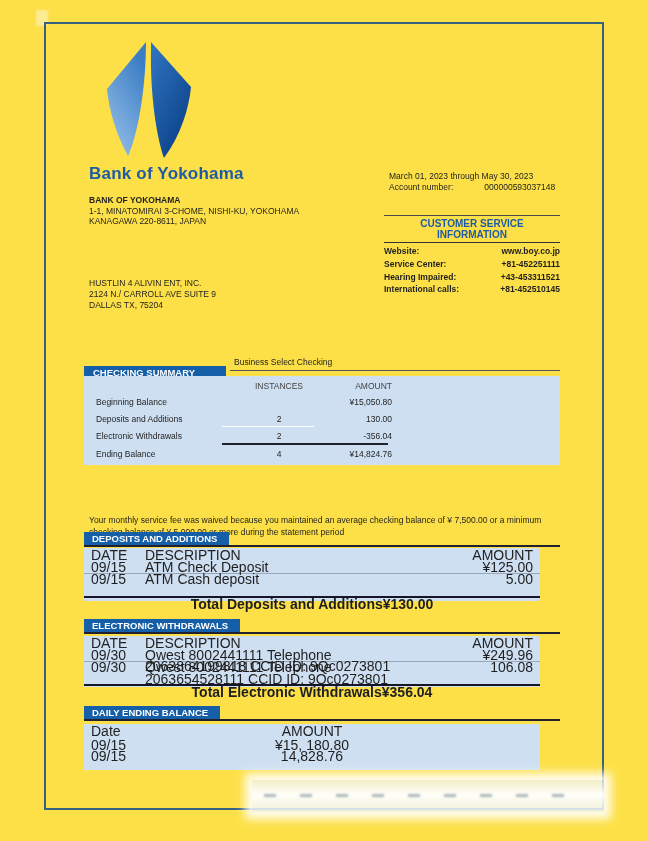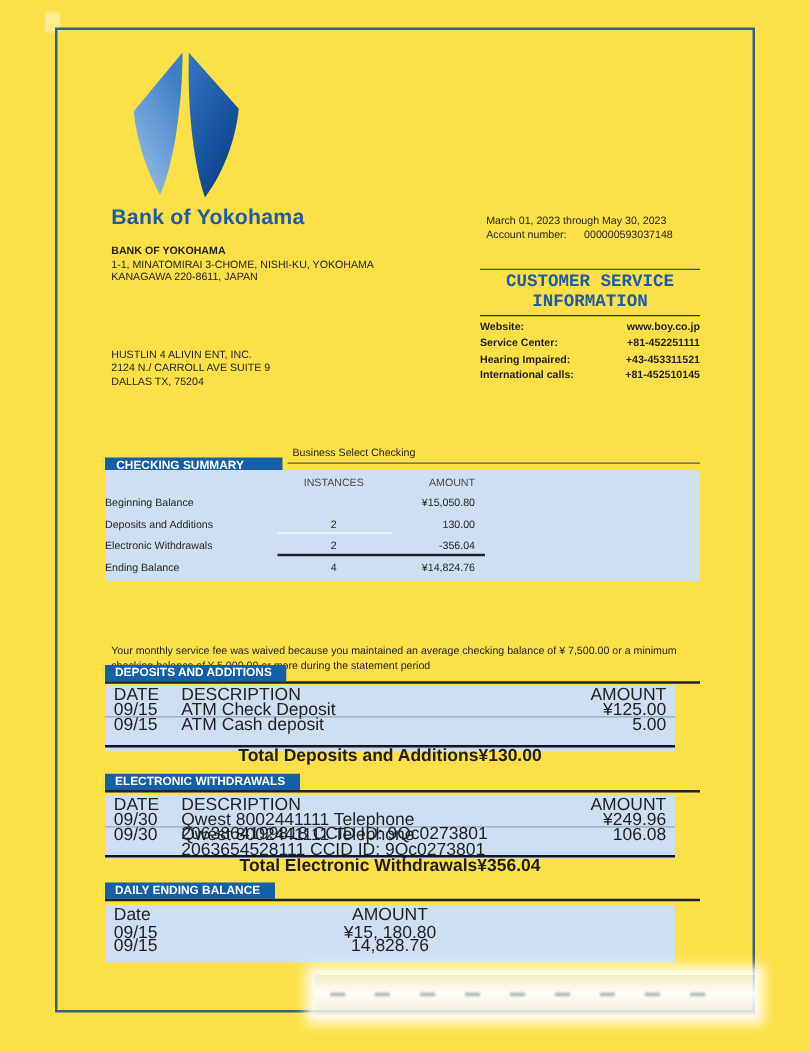--- a/index.html
+++ b/index.html
@@ -15,41 +15,41 @@
     background:rgba(253,246,208,.55); filter:blur(1px); }
 
   .logo { position:absolute; left:104px; top:40px; width:90px; height:122px; }
   .brand { position:absolute; left:89px; top:164px; font-size:17px; font-weight:700;
     color:#1d5ca5; letter-spacing:.2px; }
 
   .bank-address { position:absolute; left:89px; top:195px; font-size:8.5px; line-height:10.5px; }
   .bank-address .b { font-weight:700; }
 
   .stmt-meta { position:absolute; left:389px; top:171px; font-size:8.5px; line-height:11px; }
-  .acct-num { margin-left:14px; }
+  .acct-num { margin-left:31px; }
 
   .cs-box { position:absolute; left:384px; top:215px; width:176px; }
   .cs-toprule { border-top:1px solid #4a4a4a; }
-  .cs-title { text-align:center; color:#1d5ca5; font-weight:700; font-size:14px; padding:2px 0 2px 0;font-family:Liberation Mono, monospace; }
+  .cs-title { text-align:center; color:#1d5ca5; font-weight:700; font-size:10px; padding:2px 0 2px 0; }
   .cs-midrule { border-top:1.6px solid #333; }
   .cs-rows { padding-top:2px; }
   .cs-row { display:flex; justify-content:space-between; font-size:8.5px; font-weight:700; line-height:12.8px;gap:40px; }
 
   .customer-address { position:absolute; left:89px; top:278px; font-size:8.5px; line-height:11px; }
 
   .section-head-cs { position:absolute; left:84px; top:354px; width:476px; height:17px; }
   .bar-cs { position:absolute; left:0; top:12px; width:142px; height:14px; background:#155fa9;
     color:#fff; font-weight:700; font-size:9.5px; line-height:14px; padding-left:9px; box-sizing:border-box; }
   .cs-subtitle { position:absolute; left:150px; top:3px; font-size:8.5px; }
   .cs-rule { position:absolute; left:146px; right:0; top:16px; border-top:1px solid #555; }
 
   .summary-table { position:absolute; left:84px; top:376px; width:476px; height:89px;
     background:#cedff1; font-size:8.5px; }
   .srow { position:absolute; left:0; width:100%; display:grid;
-    grid-template-columns:140px 86px 70px 1fr; padding-left:0; box-sizing:border-box; }
+    grid-template-columns:140px 86px 70px 1fr; padding-left:12px; box-sizing:border-box; }
   .srow .inst { text-align:center; }
   .srow .amt { text-align:right; }
   .srow.hdr { color:#444; }
   .sline-white { position:absolute; left:138px; top:50px; width:92px; height:1px; background:#ffffff; }
   .sline-dark  { position:absolute; left:138px; top:67px; width:166px; height:2px; background:#20202e; }
 
   .fee-notice { position:absolute; left:89px; top:495px; width:478px; font-size:8.5px; line-height:11.5px;margin-top:20px; }
 
   .section-head { position:absolute; left:84px; width:476px; height:16px; }
   .section-bar { position:absolute; left:0; top:0; height:13px; background:#155fa9; color:#fff;

